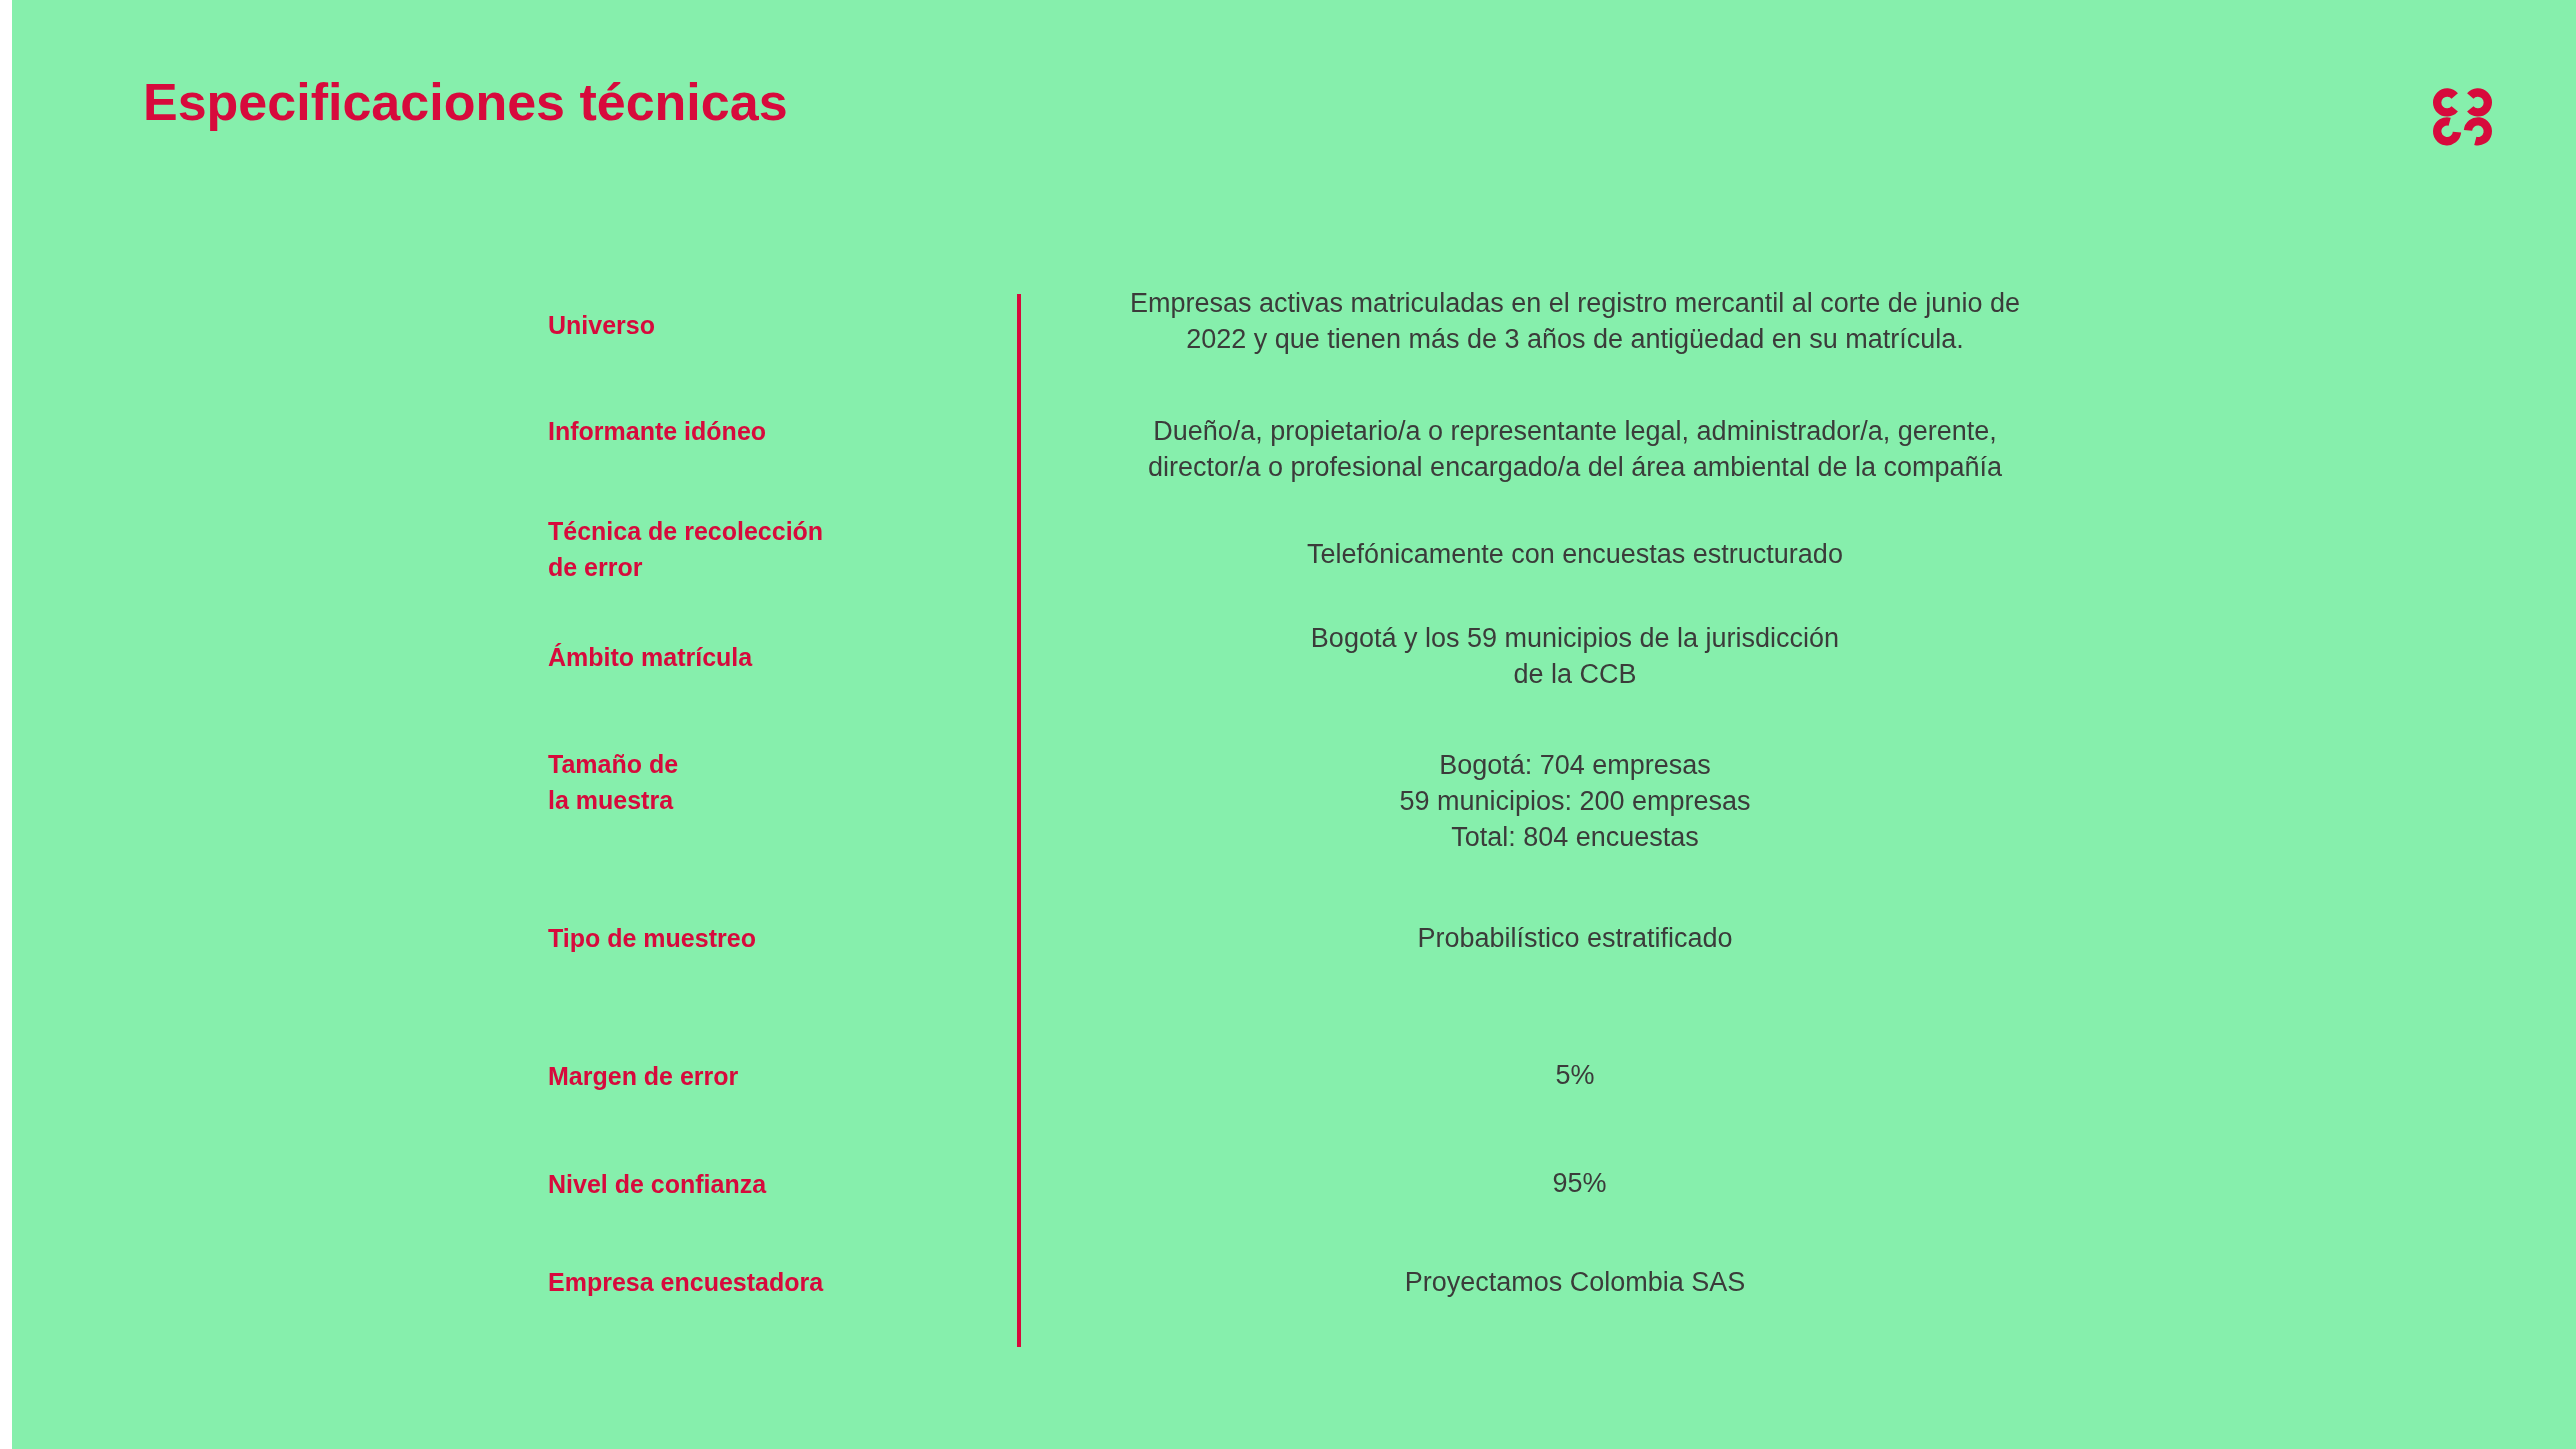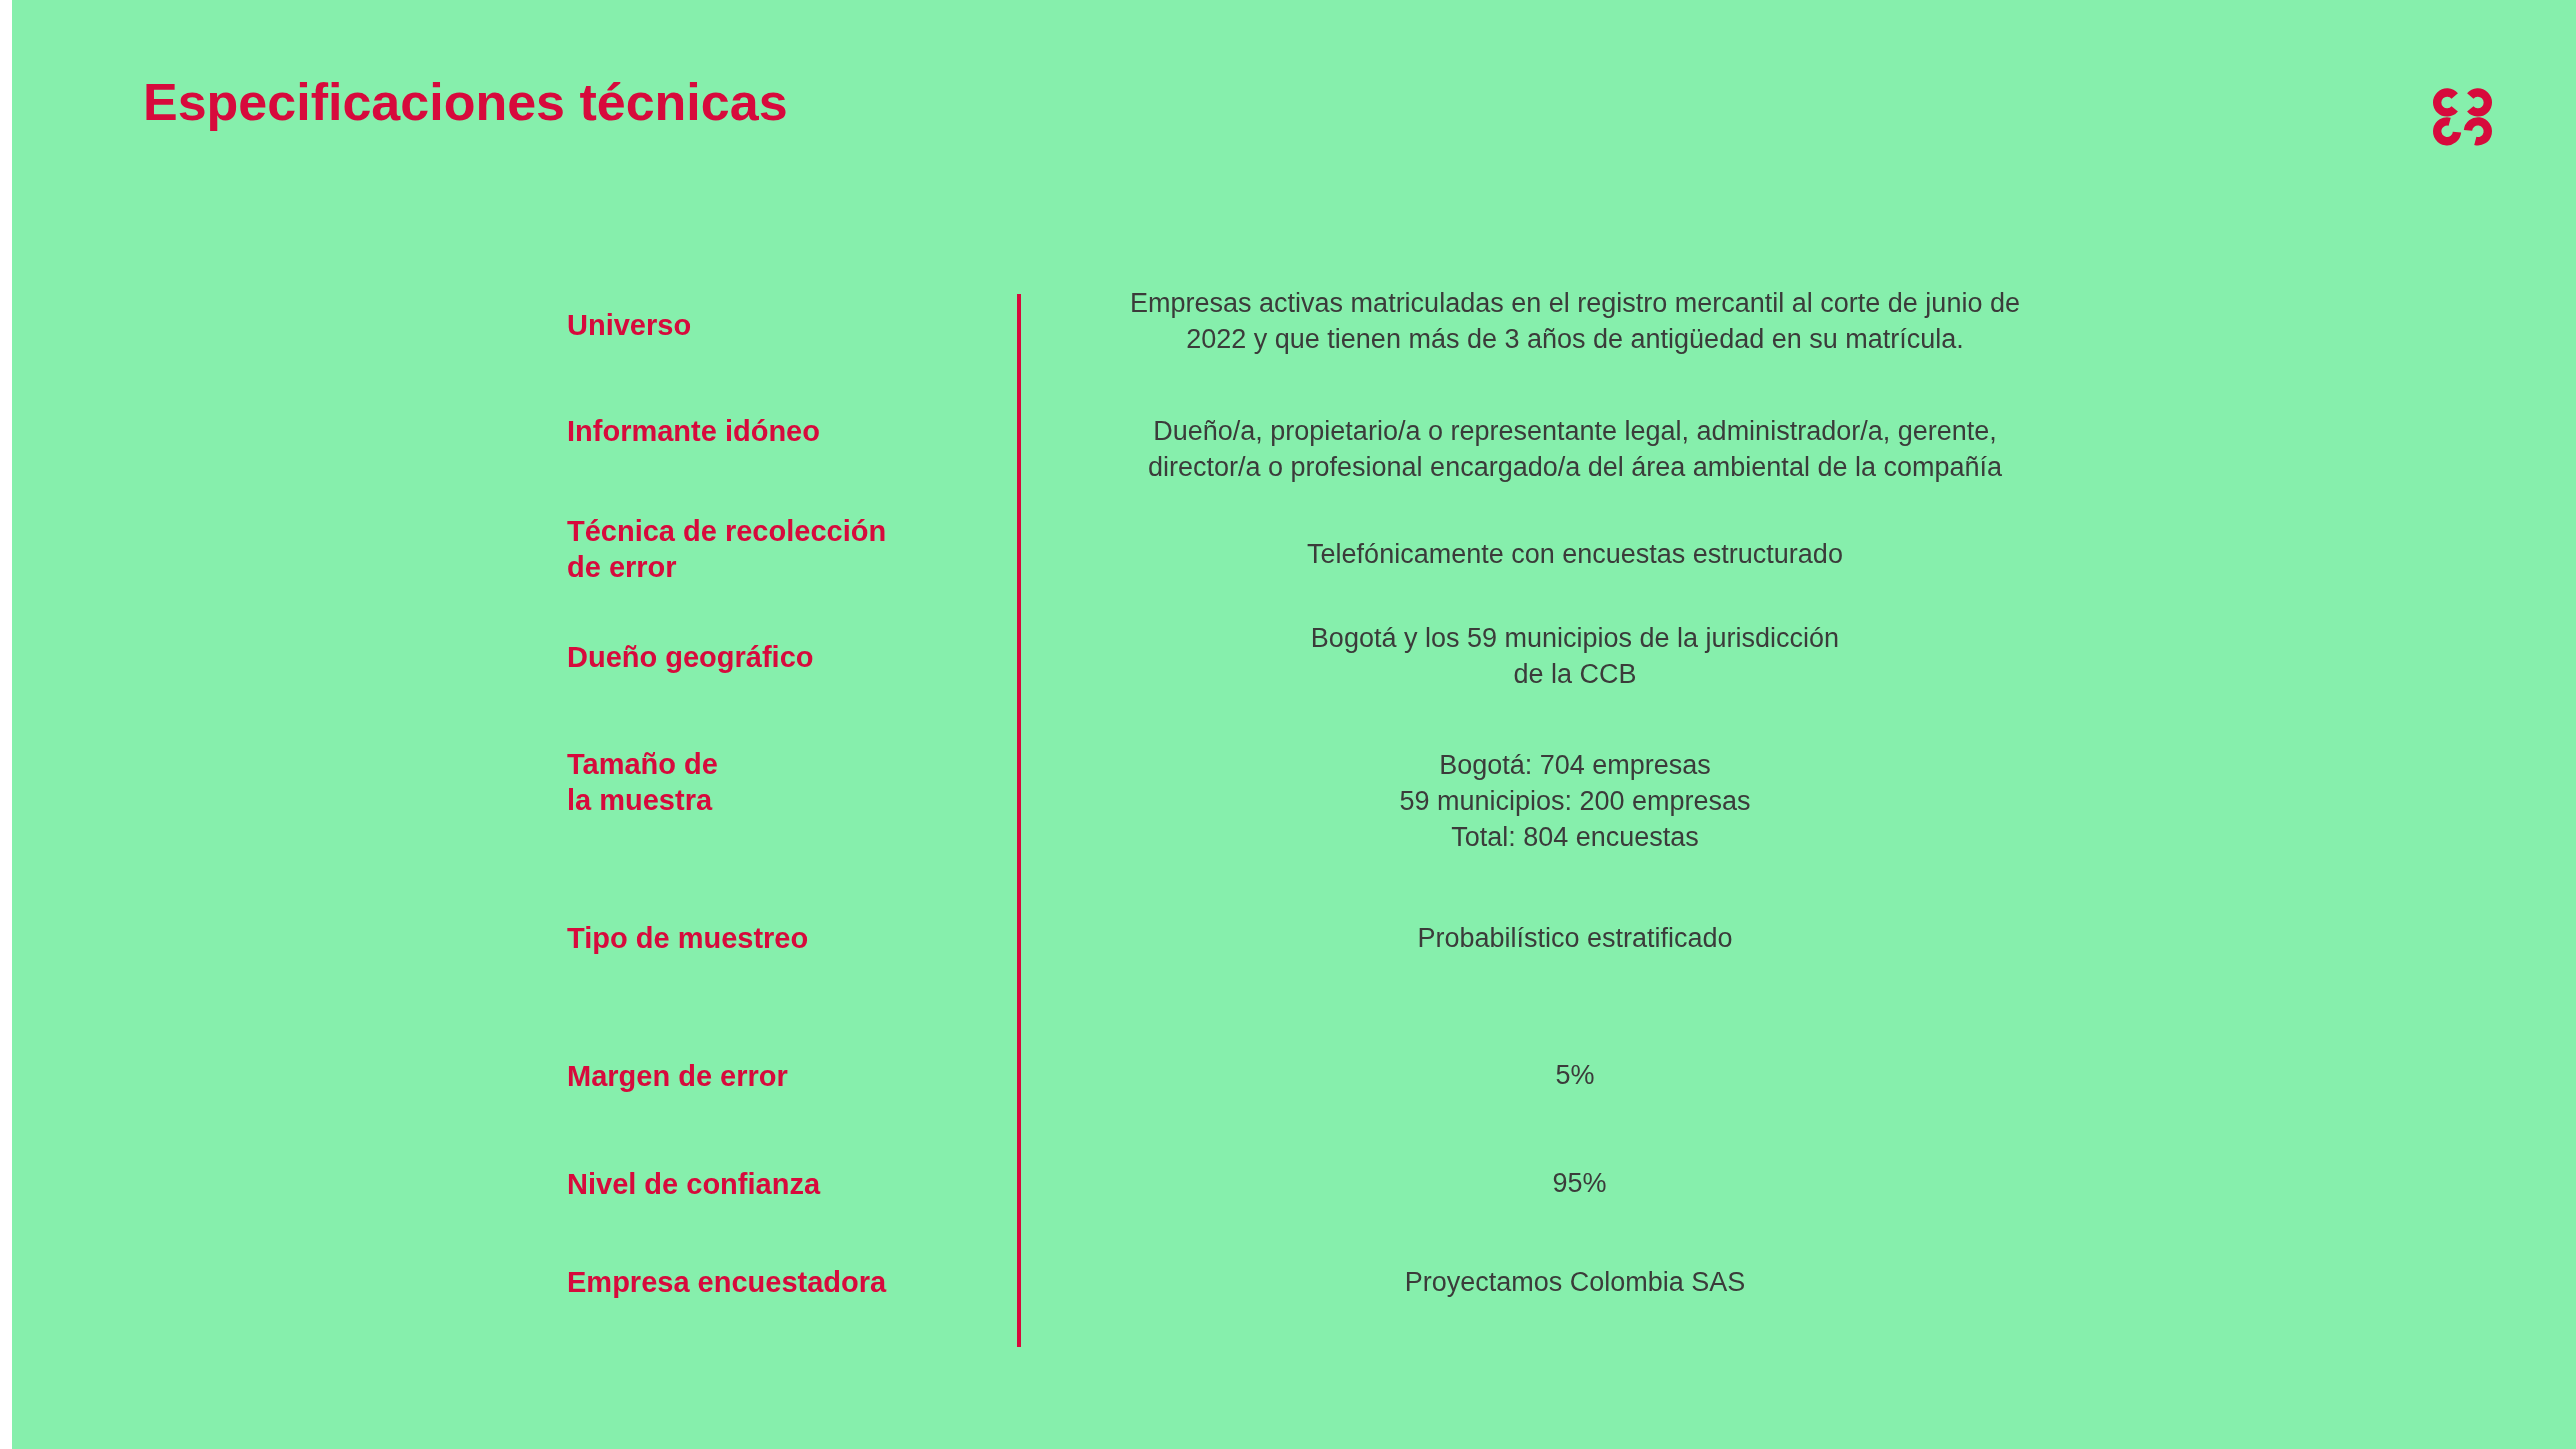--- a/index.html
+++ b/index.html
@@ -37,23 +37,23 @@
   .divider {
     position: absolute;
     left: 1005px;
     top: 294px;
     width: 3.9px;
     height: 1053px;
     background: #D70A3C;
   }
   .spec-label {
     position: absolute;
-    left: 555px;
+    left: 536px;
     width: 451px;
-    font-size: 29px;
+    font-size: 25px;
     line-height: 36px;
     font-weight: bold;
     color: #D70A3C;
     white-space: pre-line;
   }
   .spec-value {
     position: absolute;
     left: 1048px;
     width: 1030px;
     font-size: 27px;
@@ -94,21 +94,21 @@
 2022 y que tienen más de 3 años de antigüedad en su matrícula.</div>
 
     <div class="spec-label" style="top:413px">Informante idóneo</div>
     <div class="spec-value" style="top:413px">Dueño/a, propietario/a o representante legal, administrador/a, gerente,
 director/a o profesional encargado/a del área ambiental de la compañía</div>
 
     <div class="spec-label" style="top:513px">Técnica de recolección
 de error</div>
     <div class="spec-value" style="top:536px">Telefónicamente con encuestas estructurado</div>
 
-    <div class="spec-label" style="top:639px">Dueño geográfico</div>
+    <div class="spec-label" style="top:639px">Ámbito matrícula</div>
     <div class="spec-value" style="top:620px">Bogotá y los 59 municipios de la jurisdicción
 de la CCB</div>
 
     <div class="spec-label" style="top:746px">Tamaño de
 la muestra</div>
     <div class="spec-value" style="top:747px">Bogotá: 704 empresas
 59 municipios: 200 empresas
 Total: 804 encuestas</div>
 
     <div class="spec-label" style="top:920px">Tipo de muestreo</div>

